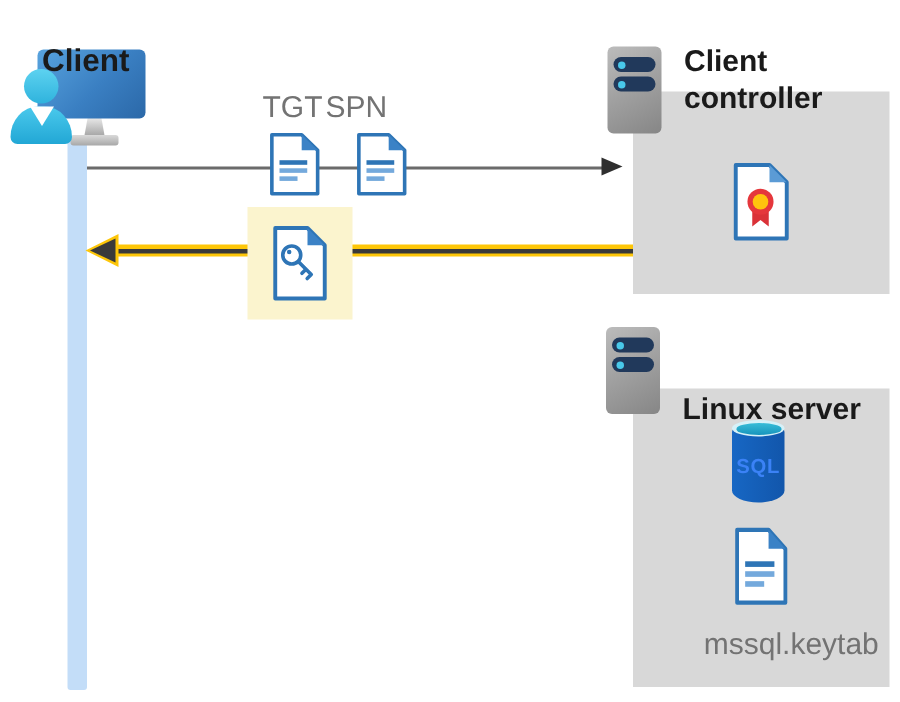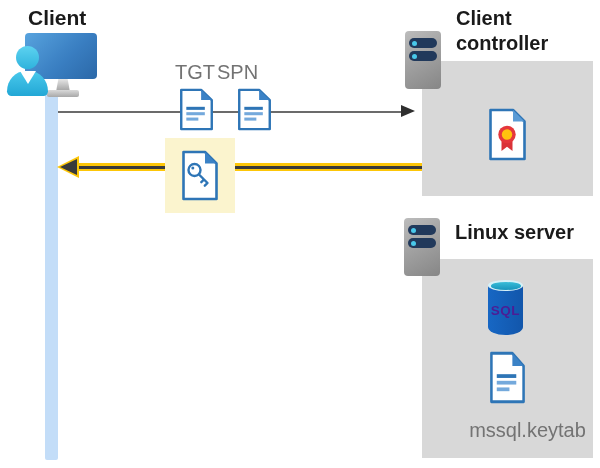--- a/index.html
+++ b/index.html
@@ -1,19 +1,19 @@
 <!DOCTYPE html>
 <html><head>
 <meta charset="utf-8">
 <style>
   html,body{margin:0;padding:0;background:#fff;}
   #stage{position:relative;width:600px;height:468px;background:#ffffff;overflow:hidden;
          font-family:"Liberation Sans",sans-serif;}
   .abs{position:absolute;}
-  .h-bold{font-weight:700;color:#1a1a1a;font-size:20px;line-height:25px;}
+  .h-bold{font-weight:700;color:#1a1a1a;font-size:20px;line-height:25px;margin-top:23px;}
   .t-reg{font-weight:400;color:#737373;font-size:20px;line-height:22px;}
 
   
   .panel{background:#d8d8d8;}
 
   
   .lifeline{left:45px;top:92px;width:13px;height:368px;background:#c3ddf8;border-radius:2px;}
 
   
   .monitor{left:25px;top:33px;width:72px;height:46px;border-radius:4px;
@@ -56,21 +56,21 @@
 
   .doc-svg{position:absolute;z-index:5;}
   .sql-wrap{left:488px;top:280px;width:35px;height:55px;z-index:5;}
   .sql-body{position:absolute;left:0;top:5px;width:35px;height:50px;
             background:linear-gradient(90deg,#1767c4,#1256ab);
             border-radius:4px 4px 17.5px 17.5px/3px 3px 8px 8px;}
   .sql-top{position:absolute;left:0;top:0;width:35px;height:11px;border-radius:50%;background:#d6f1f8;}
   .sql-top-in{position:absolute;left:2.5px;top:2px;width:30px;height:7.5px;border-radius:50%;
               background:linear-gradient(#38bdd8,#1794bc);}
   .sql-text{position:absolute;left:0;top:23px;width:100%;text-align:center;
-            color:#4c1d95;font-weight:700;font-size:13.5px;letter-spacing:0.5px;}
+            color:#3b82f6;font-weight:700;font-size:13.5px;letter-spacing:0.5px;}
   .keytab-label{left:422px;top:419px;width:171px;text-align:center;z-index:5;padding-left:20px;}
 </style>
 </head>
 <body>
 
 <div id="stage">
 
   <div class="abs panel" style="left:422px;top:61px;width:171px;height:135px;z-index:1;"></div>
   <div class="abs panel" style="left:422px;top:259px;width:171px;height:199px;z-index:1;"></div>
 
@@ -129,21 +129,21 @@
       </div>
   </div>
   <svg class="doc-svg" style="left:487px;top:108px;" width="41" height="53" viewBox="0 0 41 53" preserveAspectRatio="none">
     <path d="M3.5,2 H26 L37.5,13.5 V51 H3.5 Z" fill="#ffffff" stroke="#2e75b6" stroke-width="2.6" stroke-linejoin="round"></path>
     <path d="M26,2 L37.5,13.5 H26 Z" fill="#5b9bd5"></path>
     <path d="M14.5,30 V43 L20,38.7 L25.5,43 V30 Z" fill="#da3238"></path>
     <circle cx="20" cy="26.5" r="8.7" fill="#e5373c"></circle>
     <circle cx="20" cy="26.5" r="5.2" fill="#ffc30e"></circle>
   </svg>
 
-  <div class="abs h-bold" style="left:455px;top:220px;z-index:5;">Linux server</div>
+  <div class="abs h-bold" style="left:455px;top:238px;z-index:5;">Linux server</div>
   <div class="abs server" style="left:404px;top:218px;">
     <div class="slot slot1">
         <div class="dot"></div>
       </div>
     <div class="slot slot2">
         <div class="dot"></div>
       </div>
   </div>
 
   <div class="abs sql-wrap">

